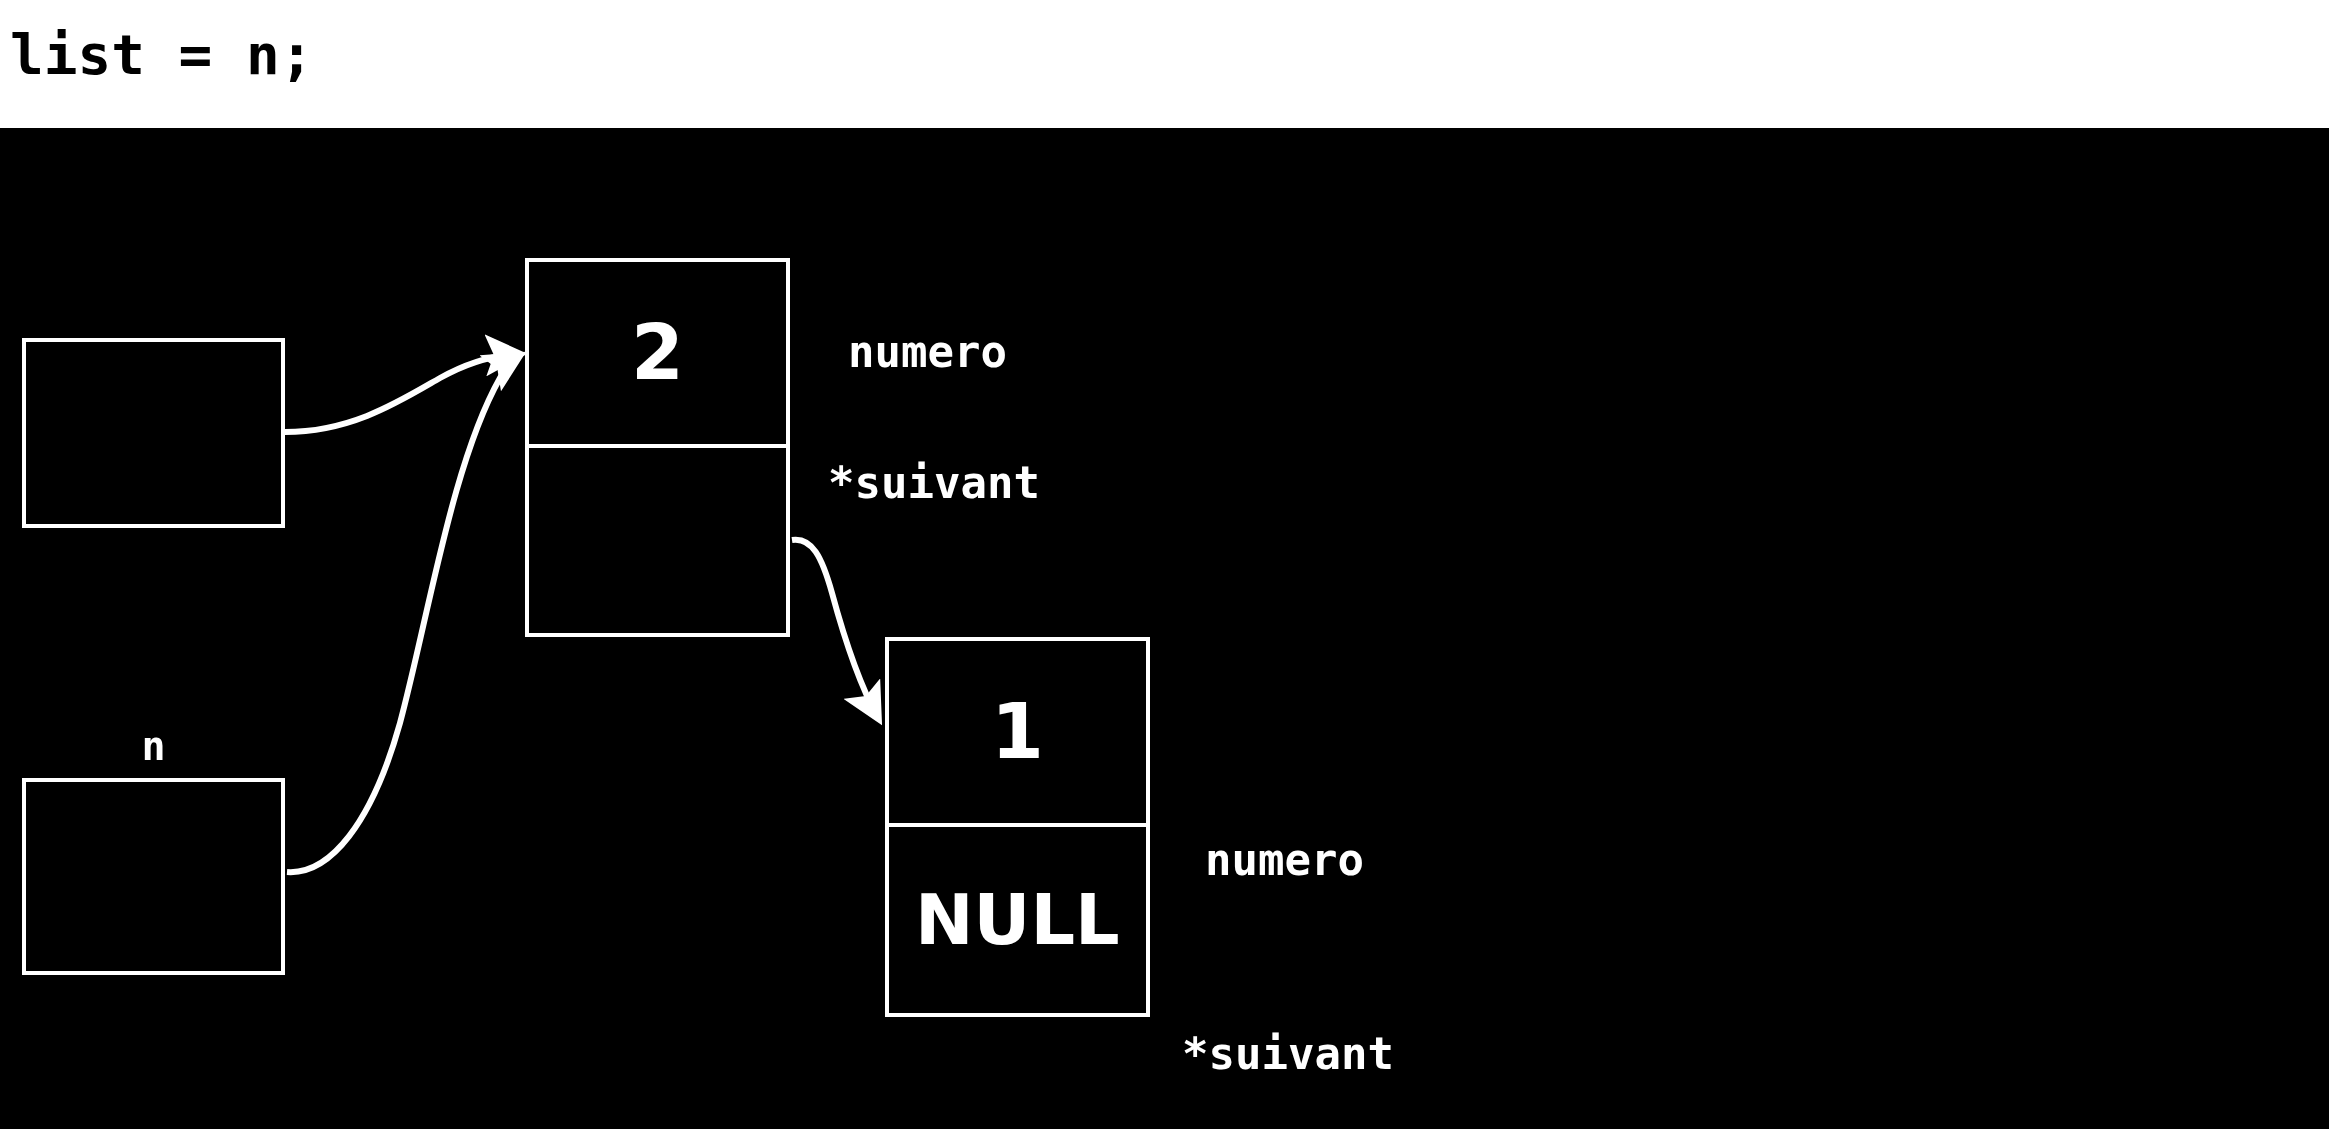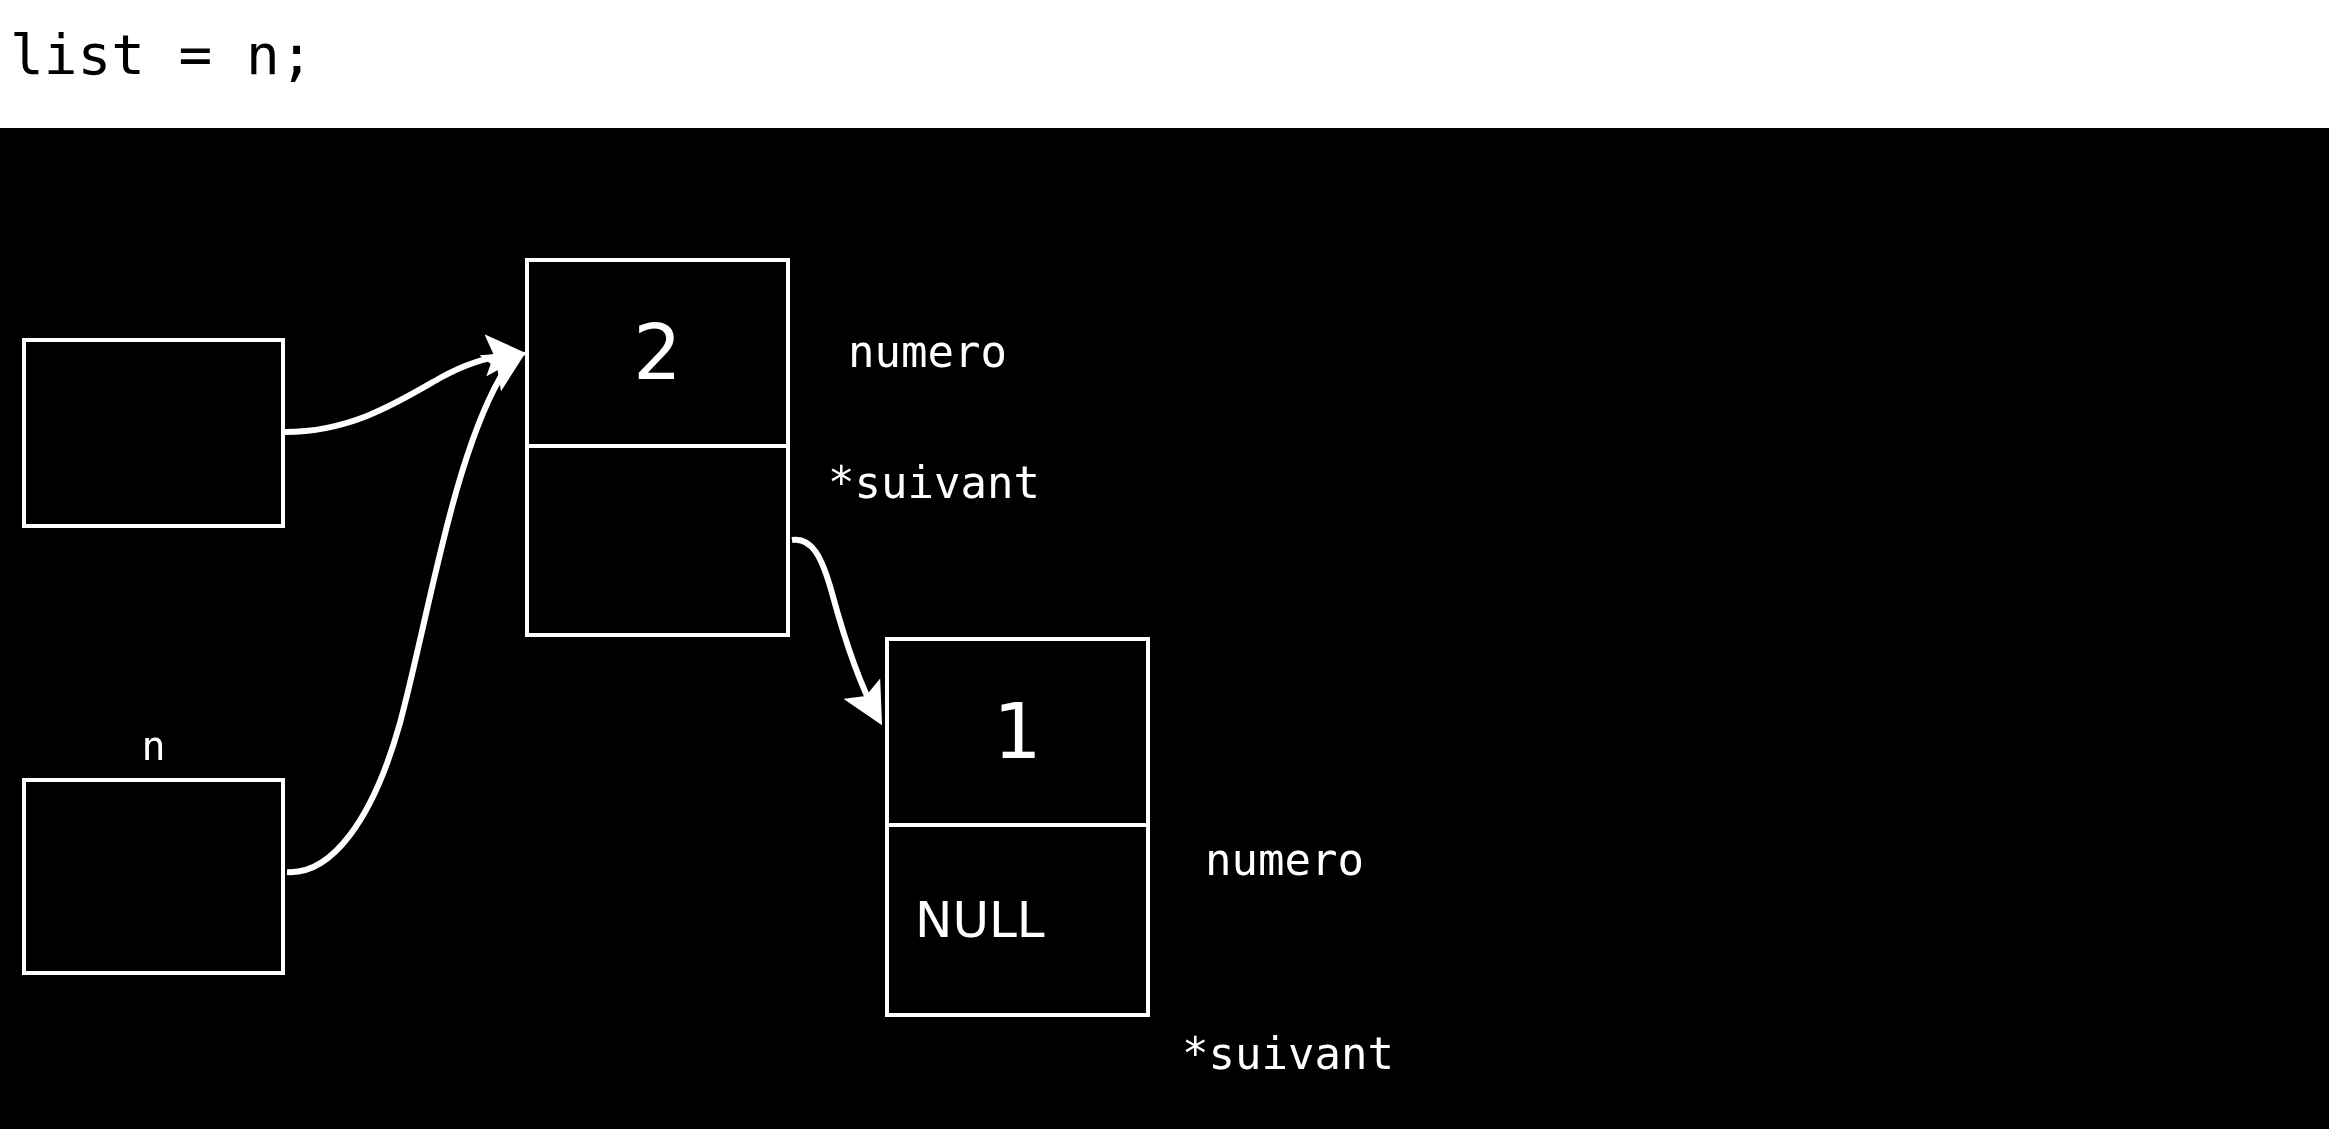--- a/index.html
+++ b/index.html
@@ -12,20 +12,21 @@
     height: 1129px;
     overflow: hidden;
     font-family: "DejaVu Sans Mono", monospace;
   }
 
   #stage {
     position: relative;
     width: 2329px;
     height: 1129px;
     background: #fef9c3;
+    font-weight: bold;
   }
 
   
   #code-bar {
     position: absolute;
     left: 0;
     top: 0;
     width: 2329px;
     height: 133px;
     background: #ffffff;
@@ -96,21 +97,21 @@
     color: #ffffff;
     font-family: "DejaVu Sans", sans-serif;
     font-size: 76px;
     line-height: 80px;
     white-space: pre;
   }
   .node-cell.top {
     border-bottom: 4px solid #ffffff;
   }
   .node-cell.null-cell {
-    font-size: 50px;
+    font-size: 70px;
     justify-content: flex-start;
     padding-left: 26px;
   }
 
   
   .field-label {
     position: absolute;
     font-family: "DejaVu Sans Mono", monospace;
     font-size: 44px;
     line-height: 44px;

